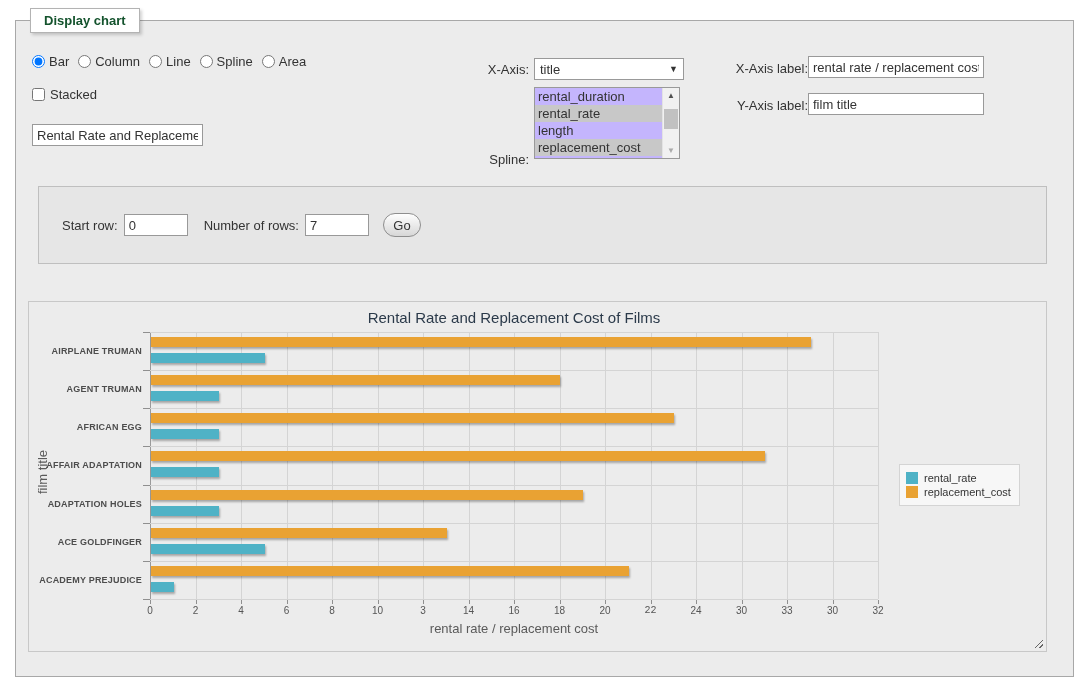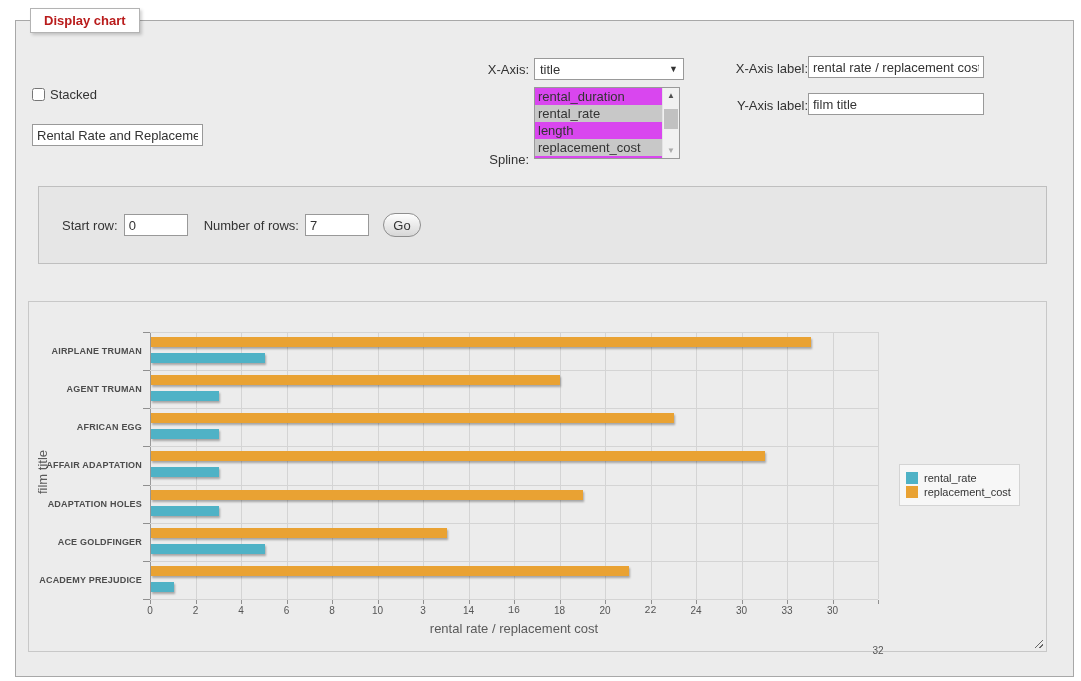--- a/index.html
+++ b/index.html
@@ -4,21 +4,21 @@
 <style>
   * { box-sizing: border-box; margin: 0; padding: 0; }
   html,body { width:1081px; height:681px; background:#ffffff;
     font-family:"Liberation Sans", sans-serif; color:#333; overflow:hidden; }
 
   
   .panel { position:absolute; left:15px; top:20px; width:1059px; height:657px;
     background:#ececec; border:1px solid #a8a8a8; }
   .panel-legend { position:absolute; left:14px; top:-13px; background:#ffffff;
     border:1px solid #b3b3b3; box-shadow:2px 2px 3px rgba(0,0,0,0.18);
-    padding:4px 13px; font-size:13px; font-weight:bold; color:#b91c1c; }
+    padding:4px 13px; font-size:13px; font-weight:bold; color:#14532d; }
 
   
   .radios { position:absolute; left:16px; top:33px; display:flex; align-items:center; font-size:13px; }
   .radios label { display:inline-flex; align-items:center; margin-right:9px; cursor:default; }
   .radios input { width:13px; height:13px; margin-right:4px; }
   .stacked { position:absolute; left:16px; top:66px; display:inline-flex; align-items:center; font-size:13px; }
   .stacked input { width:13px; height:13px; margin-right:5px; }
 
   input[type=text] { background:#fff; border:1px solid #999; font-size:13px;
     color:#333; padding:0 4px; font-family:"Liberation Sans",sans-serif; }
@@ -30,21 +30,21 @@
   .lbl-xlabel  { left:700px; top:40px;  width:92px; }
   .lbl-ylabel  { left:700px; top:77px;  width:92px; }
 
   .fake-select { position:absolute; left:518px; top:37px; width:150px; height:22px;
     background:#fff; border:1px solid #999; font-size:13px; display:flex;
     align-items:center; padding:0 5px; }
   .fake-select .sel-text { flex:1; }
   .fake-select .arrow { font-size:9px; color:#333; }
 
   .series-list { position:absolute; left:518px; top:66px; width:146px; height:72px;
-    background:#d946ef; border:1px solid #999; font-size:13px; display:flex; }
+    background:#c4b5fd; border:1px solid #999; font-size:13px; display:flex; }
   .series-opts { flex:1; overflow:hidden; }
   .series-opts .opt { height:17px; line-height:17px; padding-left:3px; white-space:nowrap; }
   .series-opts .opt.selected { background:#c8c8c8; }
   .sb { width:17px; background:#f1f1f1; border-left:1px solid #e3e3e3; position:relative; }
   .sb .btn { position:absolute; left:0; width:16px; height:15px; background:#f1f1f1;
     color:#505050; font-size:8px; text-align:center; line-height:15px; }
   .sb .btn.up { top:0; }
   .sb .btn.down { bottom:0; color:#ababab; }
   .sb .thumb { position:absolute; left:1px; top:21px; width:14px; height:20px; background:#c1c1c1; }
 
@@ -90,20 +90,42 @@
   .grip { position:absolute; right:3px; bottom:3px; width:11px; height:11px;
     background:repeating-linear-gradient(-45deg, transparent 0, transparent 2px, #666 2px, #666 3px);
     clip-path:polygon(100% 0, 100% 100%, 0 100%); cursor:nwse-resize; }
 </style>
 </head>
 <body>
 
 <div class="panel">
   <div class="panel-legend">Display chart</div>
 
+  <div class="radios" id="chart-type-radios">
+      <label>
+        <input type="radio" name="ctype" checked="" style="">
+        <span>Bar</span>
+      </label>
+      <label>
+        <input type="radio" name="ctype" style="">
+        <span>Column</span>
+      </label>
+      <label>
+        <input type="radio" name="ctype" style="">
+        <span>Line</span>
+      </label>
+      <label>
+        <input type="radio" name="ctype" style="">
+        <span>Spline</span>
+      </label>
+      <label>
+        <input type="radio" name="ctype" style="">
+        <span>Area</span>
+      </label>
+    </div>
 
   <label class="stacked">
     <input type="checkbox" id="stacked-cb" style="">
     <span>Stacked</span>
   </label>
 
   <input type="text" class="title-input" value="Rental Rate and Replacemer" style="">
 
   <div class="lbl lbl-xaxis">X-Axis:</div>
   <div class="fake-select">
@@ -133,20 +155,21 @@
 
   <div class="rows-box">
     <span>Start row:</span>
     <input type="text" value="0" style="">
     <span class="lbl2">Number of rows:</span>
     <input type="text" value="7" style="">
     <button class="go-btn">Go</button>
   </div>
 
   <div class="chart-box">
+    <div class="chart-title">Rental Rate and Replacement Cost of Films</div>
     <div class="y-title">film title</div>
     <div class="plot" id="plot">
       <div class="axis-line-y"></div>
       <div class="axis-line-x"></div>
     <div class="xtick" style="left: 0px;"></div>
         <div class="vgrid" style="left: 45.5px;"></div>
         <div class="xtick" style="left: 45.5px;"></div>
         <div class="vgrid" style="left: 91px;"></div>
         <div class="xtick" style="left: 91px;"></div>
         <div class="vgrid" style="left: 136.5px;"></div>
@@ -219,29 +242,29 @@
       </div>
     <div id="xtick-labels">
         <div class="xtick-label" style="left: 121px;">0</div>
         <div class="xtick-label" style="left: 166.5px;">2</div>
         <div class="xtick-label" style="left: 212px;">4</div>
         <div class="xtick-label" style="left: 257.5px;">6</div>
         <div class="xtick-label" style="left: 303px;">8</div>
         <div class="xtick-label" style="left: 348.5px;">10</div>
         <div class="xtick-label" style="left: 394px;">3</div>
         <div class="xtick-label" style="left: 439.5px;">14</div>
-        <div class="xtick-label" style="left: 485px; font-family: Liberation Mono, monospace;">16</div>
+        <div class="xtick-label" style="left: 485px;">16</div>
         <div class="xtick-label" style="left: 530.5px;">18</div>
         <div class="xtick-label" style="left: 576px;">20</div>
         <div class="xtick-label" style="left: 621.5px; font-family: Liberation Mono, monospace;">22</div>
         <div class="xtick-label" style="left: 667px;">24</div>
         <div class="xtick-label" style="left: 712.5px;">30</div>
         <div class="xtick-label" style="left: 758px;">33</div>
         <div class="xtick-label" style="left: 803.5px;">30</div>
-        <div class="xtick-label" style="left: 849px; margin-top: 40px;">32</div>
+        <div class="xtick-label" style="left: 849px;">32</div>
       </div>
     <div class="x-title">rental rate / replacement cost</div>
     <div class="legend" id="chart-legend">
         <div class="legend-item">
           <div class="legend-swatch" style="background: rgb(79, 178, 198);"></div>
           <div class="legend-label">rental_rate</div>
         </div>
         <div class="legend-item">
           <div class="legend-swatch" style="background: rgb(233, 162, 51);"></div>
           <div class="legend-label">replacement_cost</div>

